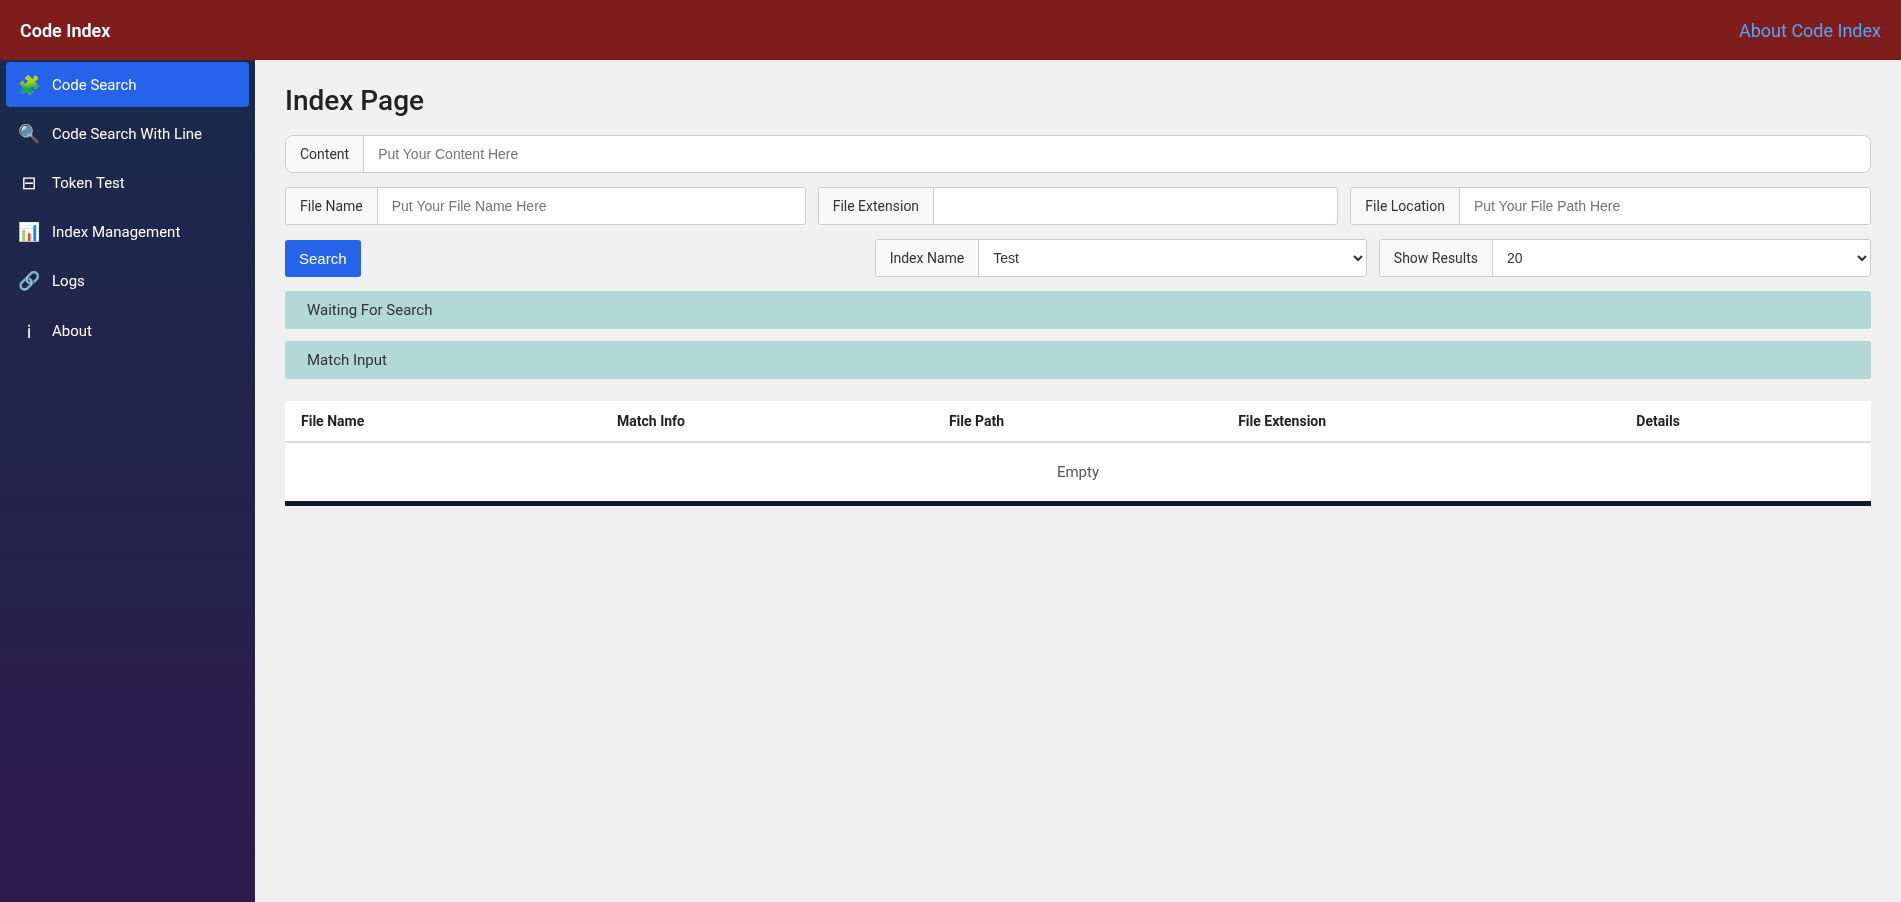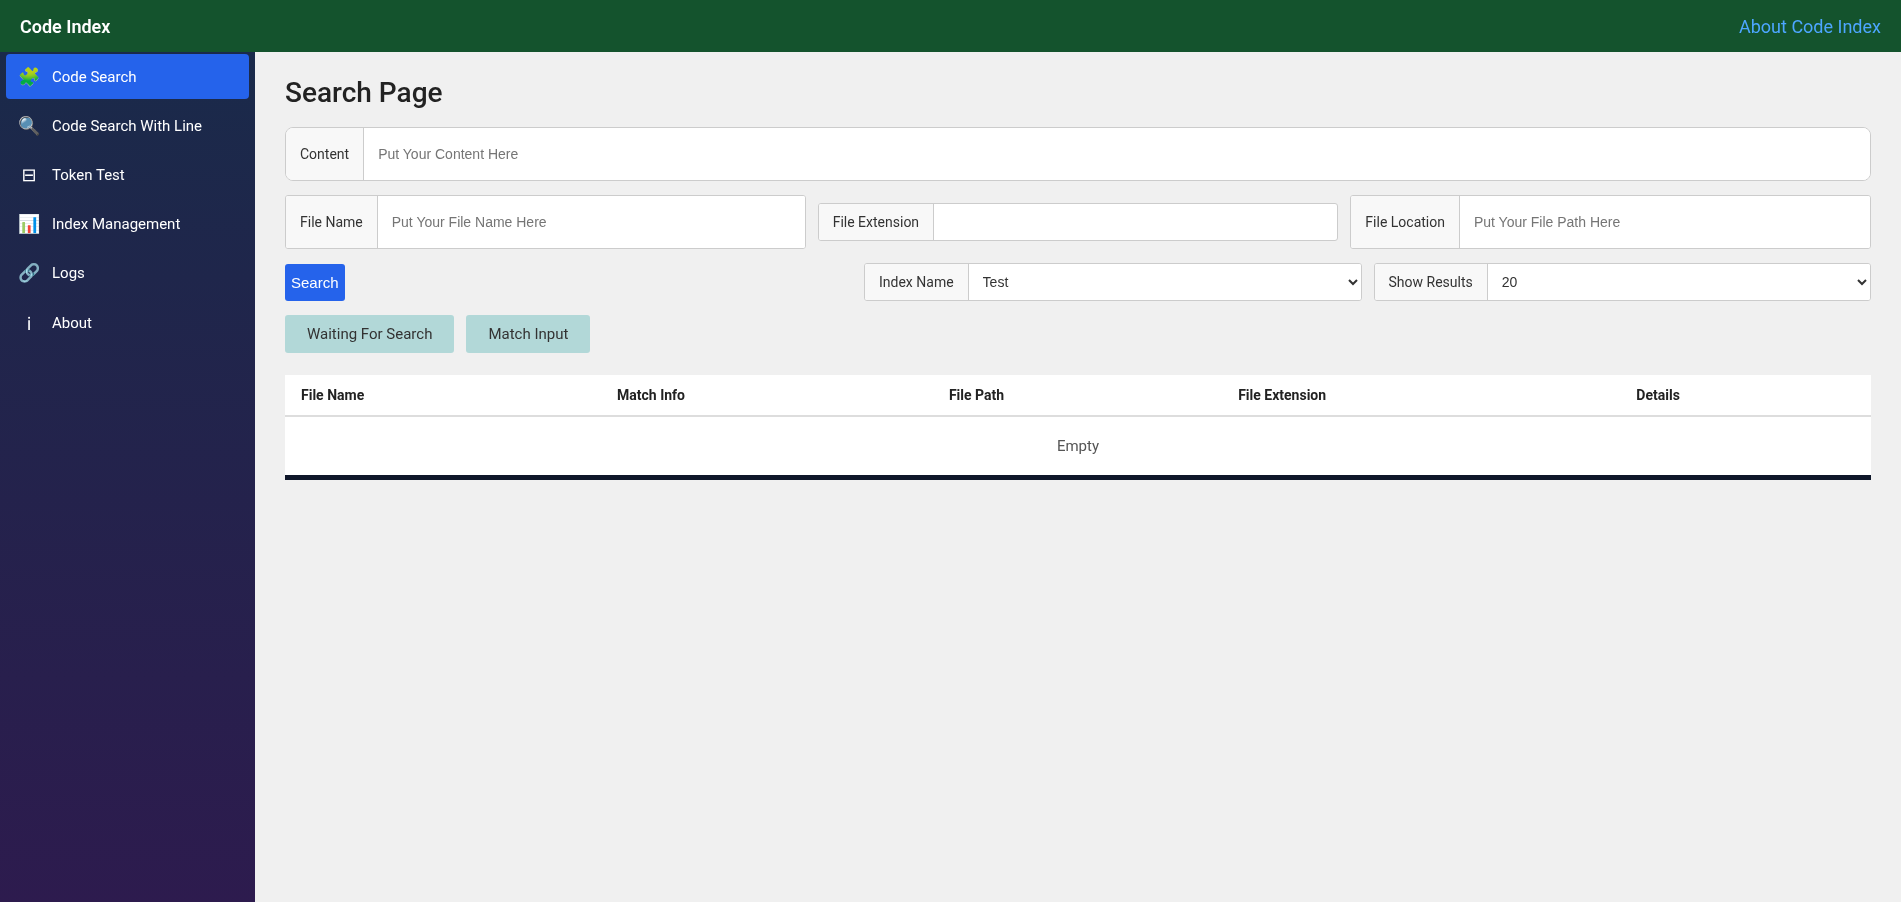--- a/index.html
+++ b/index.html
@@ -1,21 +1,21 @@
 <!DOCTYPE html>
 <html><head>
   <meta charset="utf-8">
   <style>
     * { box-sizing: border-box; margin: 0; padding: 0; }
     body { font-family: -apple-system, BlinkMacSystemFont, 'Segoe UI', Roboto, sans-serif; display: flex; flex-direction: column; height: 100vh; background: #f5f5f5; }
 
     
     .topbar {
       display: flex; align-items: center; justify-content: space-between;
-      background: #14532d; color: white; padding: 0 20px; height: 52px; flex-shrink: 0;
+      background: #7f1d1d; color: white; padding: 0 20px; height: 60px; flex-shrink: 0;
     }
     .topbar-title { font-size: 18px; font-weight: 600; color: white; }
     .topbar-link { color: #4da6ff; font-size: 18px; text-decoration: none; }
 
     
     .layout { display: flex; flex: 1; overflow: hidden; }
 
     
     .sidebar {
       width: 255px; background: linear-gradient(180deg, #1a2a4a 0%, #2d1b4e 100%);
@@ -30,38 +30,38 @@
     .sidebar-icon { font-size: 18px; width: 22px; text-align: center; flex-shrink: 0; }
 
     
     .main { flex: 1; overflow-y: auto; background: #f0f0f0; padding: 24px 30px; }
 
     .page-title { font-size: 28px; font-weight: 500; color: #222; margin-bottom: 18px; }
 
     
     .content-row { display: flex; align-items: stretch; margin-bottom: 14px; background: white; border: 1px solid #ccc; border-radius: 8px; overflow: hidden; }
     .field-label { background: #f8f8f8; border-right: 1px solid #ccc; padding: 10px 14px; font-size: 14px; color: #333; white-space: nowrap; display: flex; align-items: center; }
-    .field-input { flex: 1; border: none; outline: none; padding: 18px 14px; font-size: 14px; color: #be185d; background: white; }
+    .field-input { flex: 1; border: none; outline: none; padding: 10px 14px; font-size: 14px; color: #be185d; background: white; }
 
     
     .fields-row { display: flex; gap: 12px; margin-bottom: 14px; align-items: center; }
     .field-group { display: flex; border: 1px solid #ccc; border-radius: 3px; overflow: hidden; background: white; flex: 1; }
     .field-group .field-label { font-size: 14px; }
     .field-group .field-input { font-size: 14px; }
 
     
     .search-row { display: flex; gap: 12px; margin-bottom: 14px; align-items: center; }
-    .btn-search { background: #2563eb; color: white; border: none; padding: 10px 6px; font-size: 15px; border-radius: 3px; cursor: pointer; }
+    .btn-search { background: #2563eb; color: white; border: none; padding: 10px 14px; font-size: 15px; border-radius: 3px; cursor: pointer; }
 
     .select-group { display: flex; border: 1px solid #ccc; border-radius: 3px; overflow: hidden; background: white; flex: 1; }
     .select-group .field-label { font-size: 14px; }
     .select-group select { flex: 1; border: none; outline: none; padding: 2px 10px; font-size: 14px; background: white; color: #333; appearance: auto; }
 
     
-    .status-row { display: flex; gap: 12px; margin-bottom: 22px; }
+    .status-row { display: flex; gap: 12px; margin-bottom: 22px; flex-direction: column; }
     .status-badge { background: #b2d8d8; color: #333; padding: 10px 22px; border-radius: 3px; font-size: 15px; }
 
     
     .results-table { width: 100%; border-collapse: collapse; background: white; }
     .results-table th { text-align: left; padding: 12px 16px; font-size: 14px; font-weight: 700; color: #222; border-bottom: 2px solid #ddd; }
     .results-table td { padding: 14px 16px; font-size: 14px; color: #555; border-bottom: 5px solid #0f172a; }
     .results-table .empty-row td { text-align: center; color: #555; font-size: 15px; padding: 20px; }
 
     .spacer { flex: 1; }
   </style>
@@ -97,21 +97,21 @@
     <span class="sidebar-icon">🔗</span>
     <span>Logs</span>
   </div>
       <div class="sidebar-item">
     <span class="sidebar-icon">ℹ</span>
     <span>About</span>
   </div>
     </nav>
 
   <main class="main">
-    <h1 class="page-title">Search Page</h1>
+    <h1 class="page-title">Index Page</h1>
 
     <div class="content-row">
       <span class="field-label">Content</span>
       <input class="field-input" type="text" placeholder="Put Your Content Here" style="">
     </div>
 
     <div class="fields-row">
       <div class="field-group">
         <span class="field-label">File Name</span>
         <input class="field-input" type="text" placeholder="Put Your File Name Here" style="">

